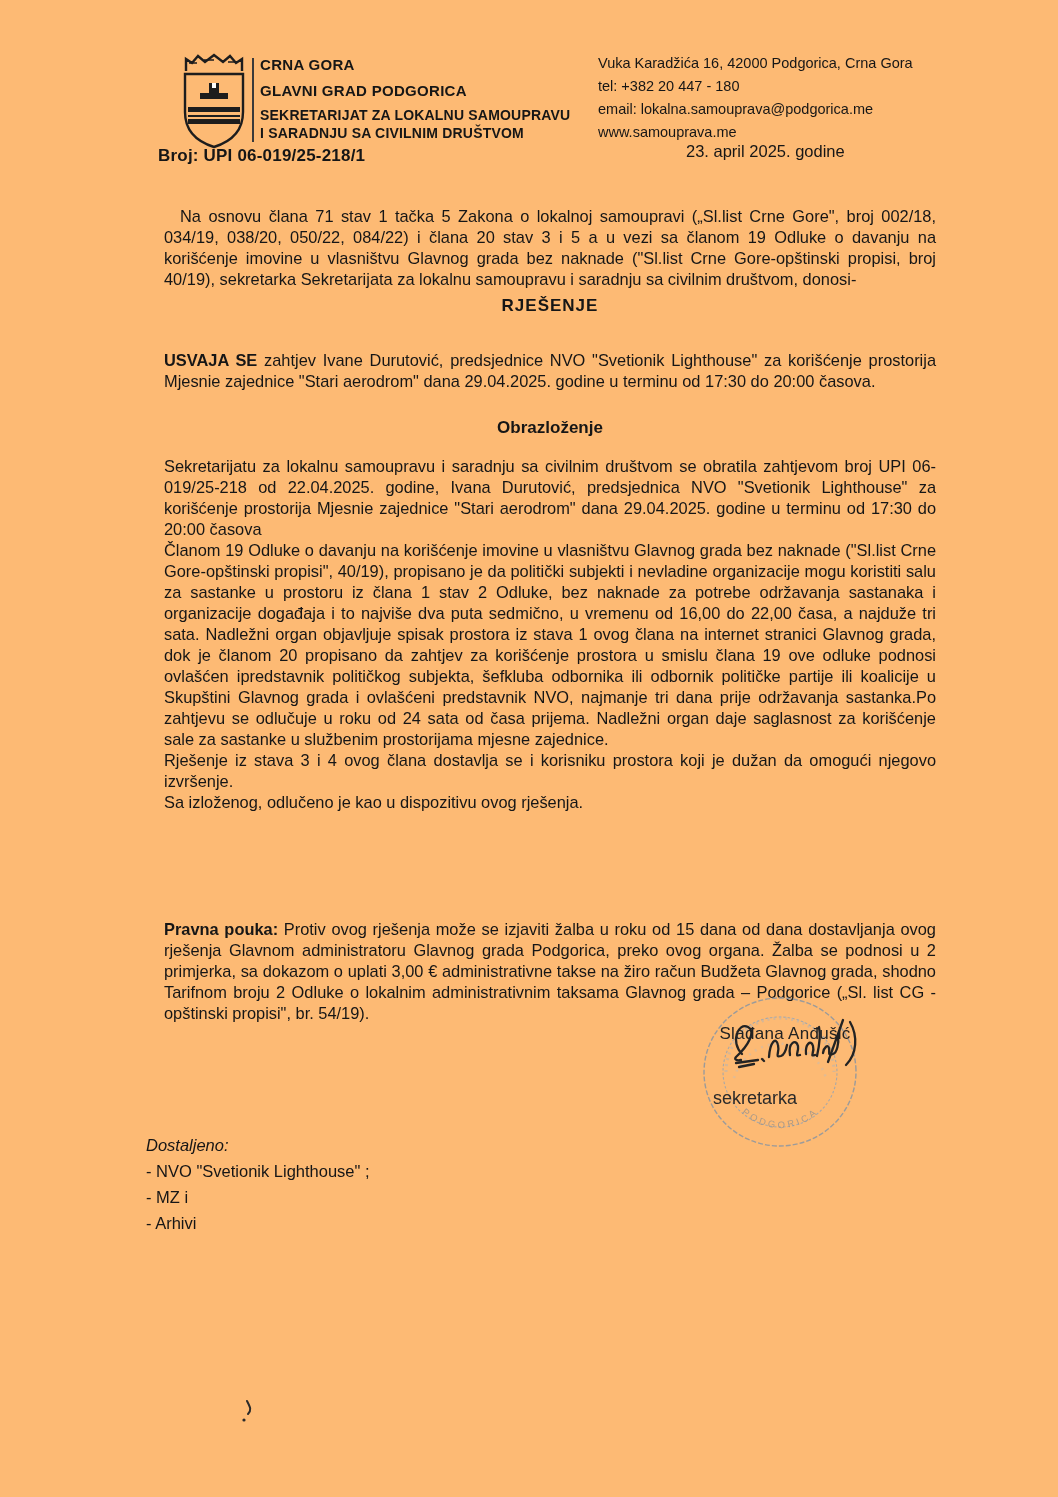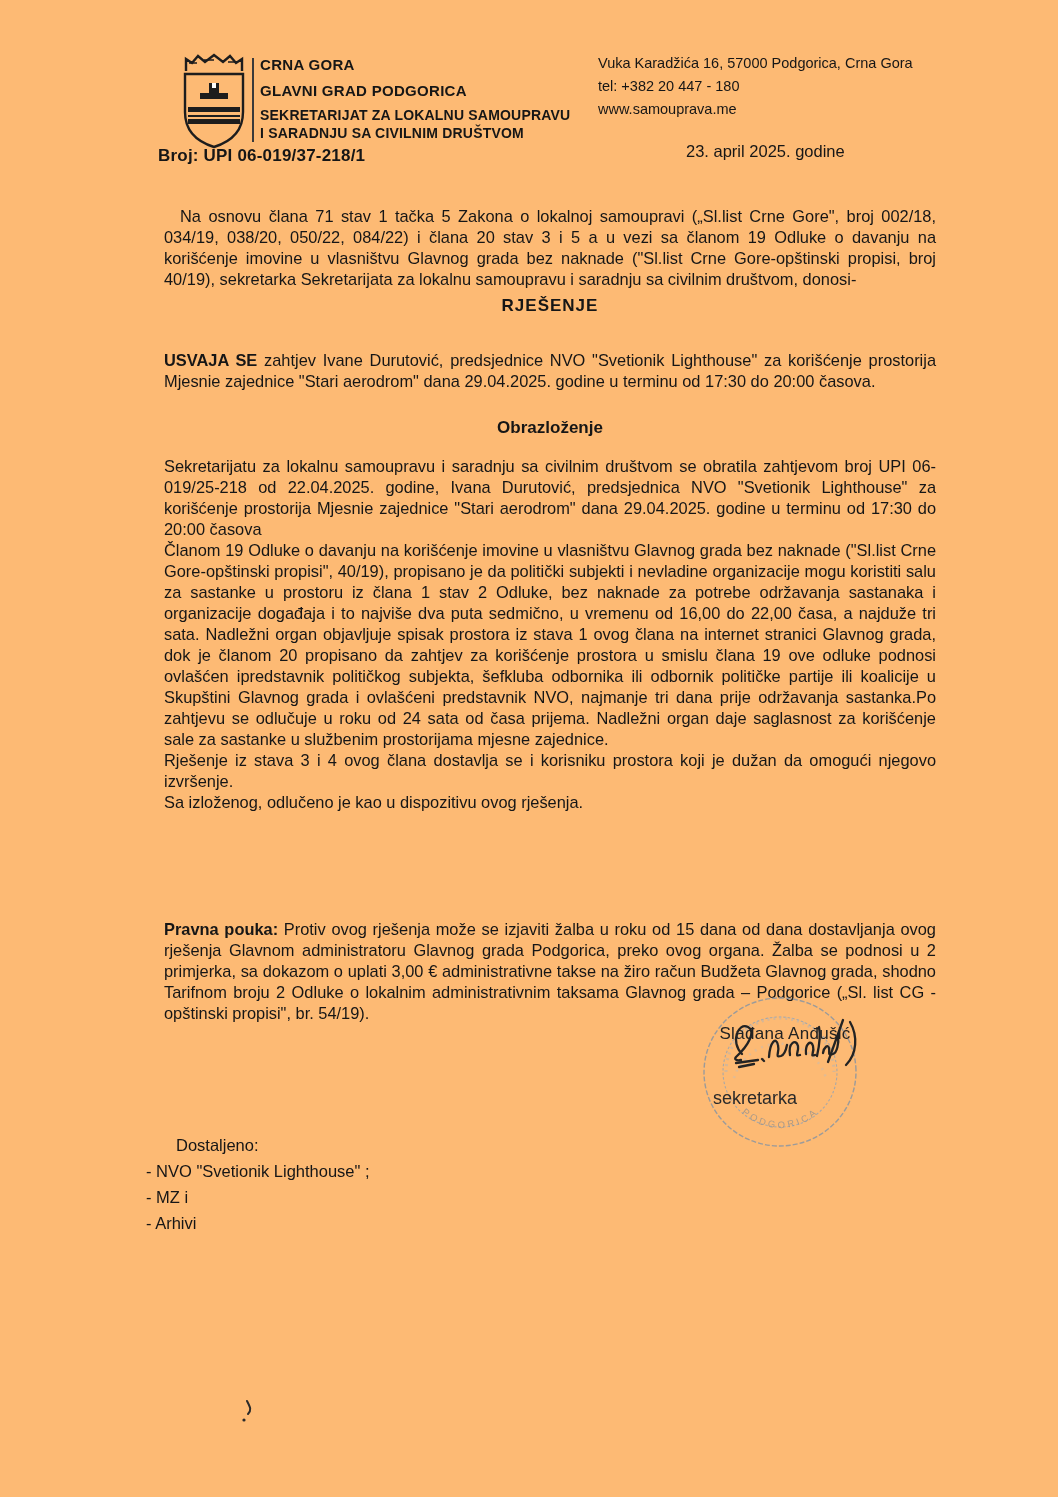--- a/index.html
+++ b/index.html
@@ -33,21 +33,21 @@
   b{font-weight:bold;}
   
   .stamp-svg{position:absolute;left:700px;top:992px;}
   .sig-svg{position:absolute;left:722px;top:1012px;}
   .stamp-name{position:absolute;left:690px;top:1024px;width:190px;text-align:center;
     font-size:17px;font-weight:500;color:#222;letter-spacing:.3px;}
   .stamp-title{position:absolute;left:660px;top:1088px;width:190px;text-align:center;
     font-size:18px;color:#2a2a2a;}
   
   .dist{position:absolute;left:146px;top:1132px;font-size:16.5px;line-height:26px;}
-  .dist-label{margin-left:30px;}
+  .dist-label{font-style:italic;}
   
   .ink-mark{position:absolute;left:238px;top:1398px;}
 </style>
 </head>
 <body>
 
 <div class="page">
 
   <div class="coa">
     <svg width="72" height="100" viewBox="0 0 72 100">
@@ -69,26 +69,27 @@
   <div class="hdr-divider"></div>
 
   <div class="org-block">
     <div class="org-l1">CRNA GORA</div>
     <div class="org-l2">GLAVNI GRAD PODGORICA</div>
     <div class="org-l3">SEKRETARIJAT ZA LOKALNU SAMOUPRAVU</div>
     <div class="org-l4">I SARADNJU SA CIVILNIM DRUŠTVOM</div>
   </div>
 
   <div class="contact-block">
-    <div>Vuka Karadžića 16, 57000 Podgorica, Crna Gora</div>
+    <div>Vuka Karadžića 16, 42000 Podgorica, Crna Gora</div>
     <div>tel: +382 20 447 - 180</div>
+    <div>email: lokalna.samouprava@podgorica.me</div>
     <div>www.samouprava.me</div>
   </div>
 
-  <div class="case-no">Broj: UPI 06-019/37-218/1</div>
+  <div class="case-no">Broj: UPI 06-019/25-218/1</div>
   <div class="doc-date">23. april 2025. godine</div>
 
   <p class="col intro">Na osnovu člana 71 stav 1 tačka 5 Zakona o lokalnoj samoupravi („Sl.list Crne Gore", broj 002/18, 034/19, 038/20, 050/22, 084/22) i člana 20 stav 3 i 5 a u vezi sa članom 19 Odluke o davanju na korišćenje imovine u vlasništvu Glavnog grada bez naknade ("Sl.list Crne Gore-opštinski propisi, broj 40/19), sekretarka Sekretarijata za lokalnu samoupravu i saradnju sa civilnim društvom, donosi-</p>
 
   <div class="h-center h-rjesenje">RJEŠENJE</div>
 
   <p class="col decision"><b>USVAJA SE</b><span> zahtjev Ivane Durutović, predsjednice NVO "Svetionik Lighthouse" za korišćenje prostorija Mjesnie zajednice "Stari aerodrom" dana 29.04.2025. godine u terminu od 17:30 do 20:00 časova.</span></p>
 
   <div class="h-center h-obraz">Obrazloženje</div>
 

